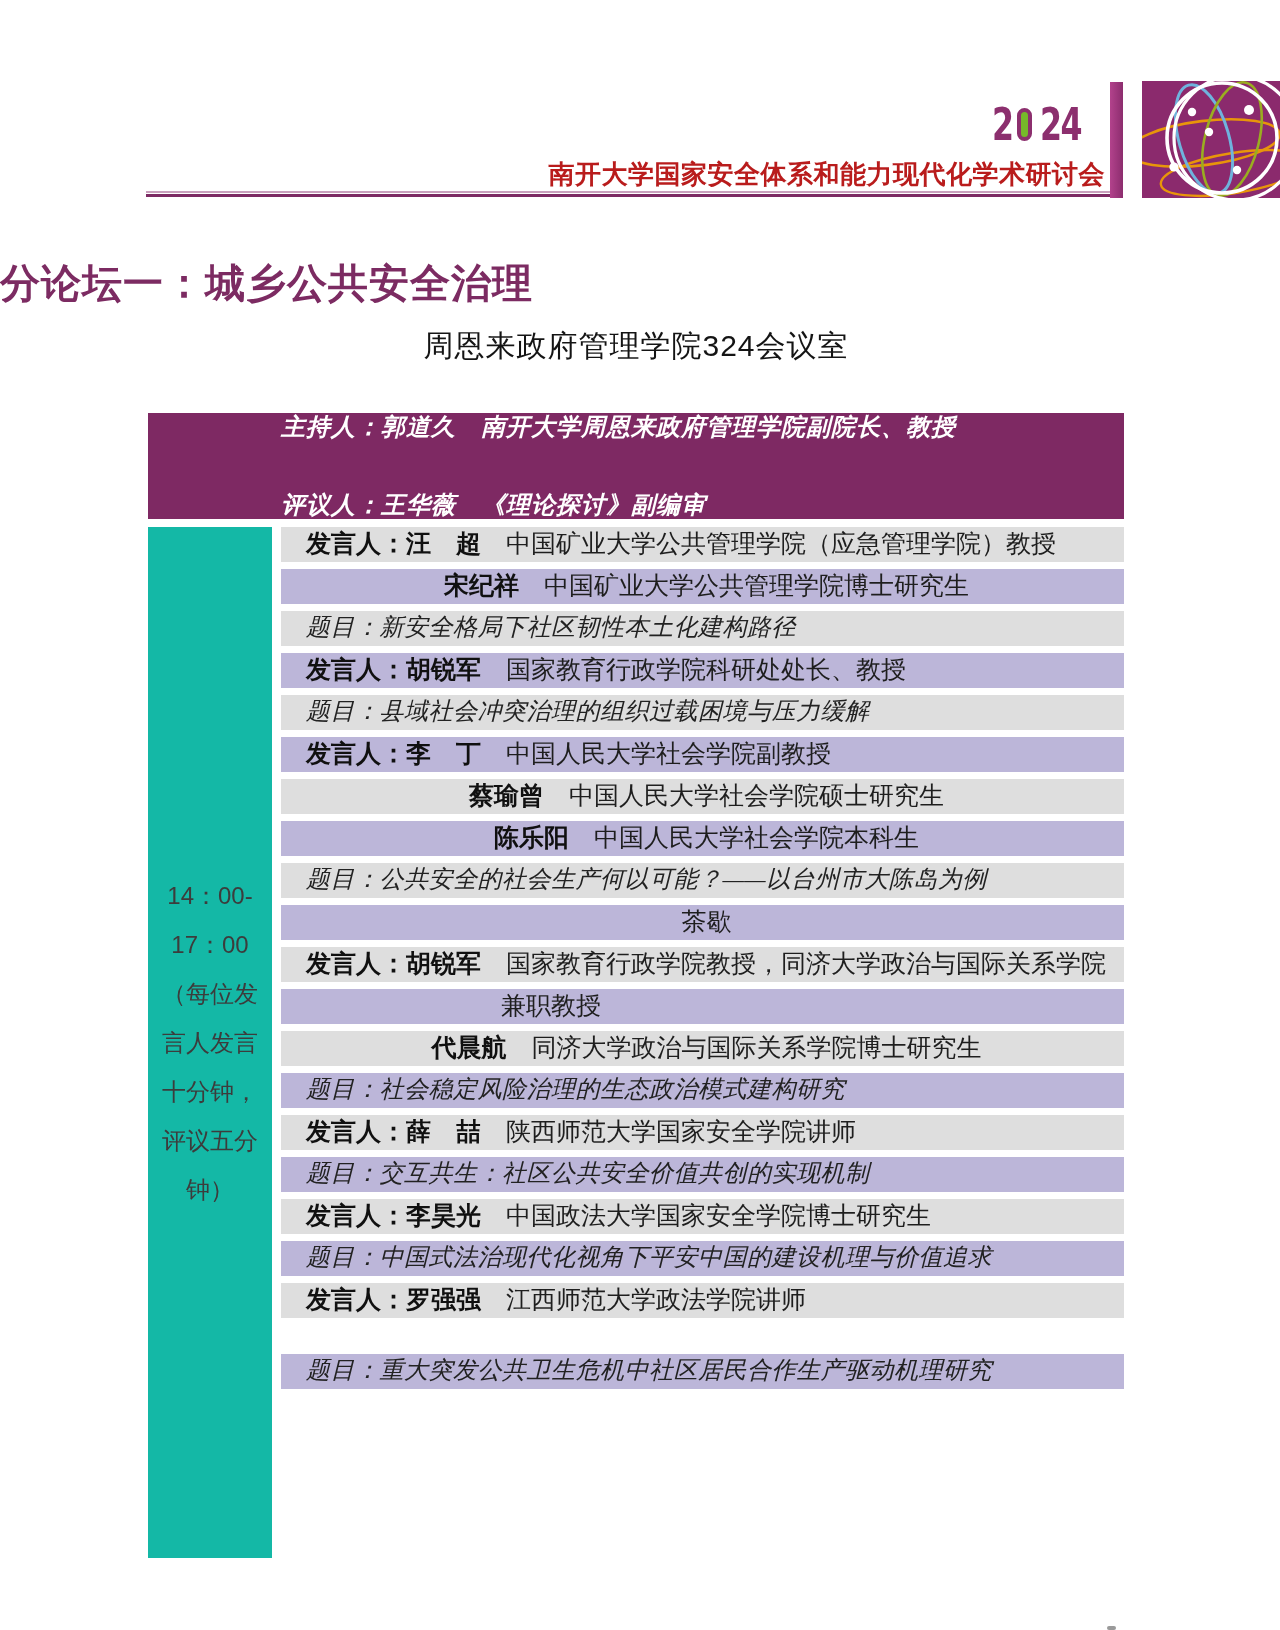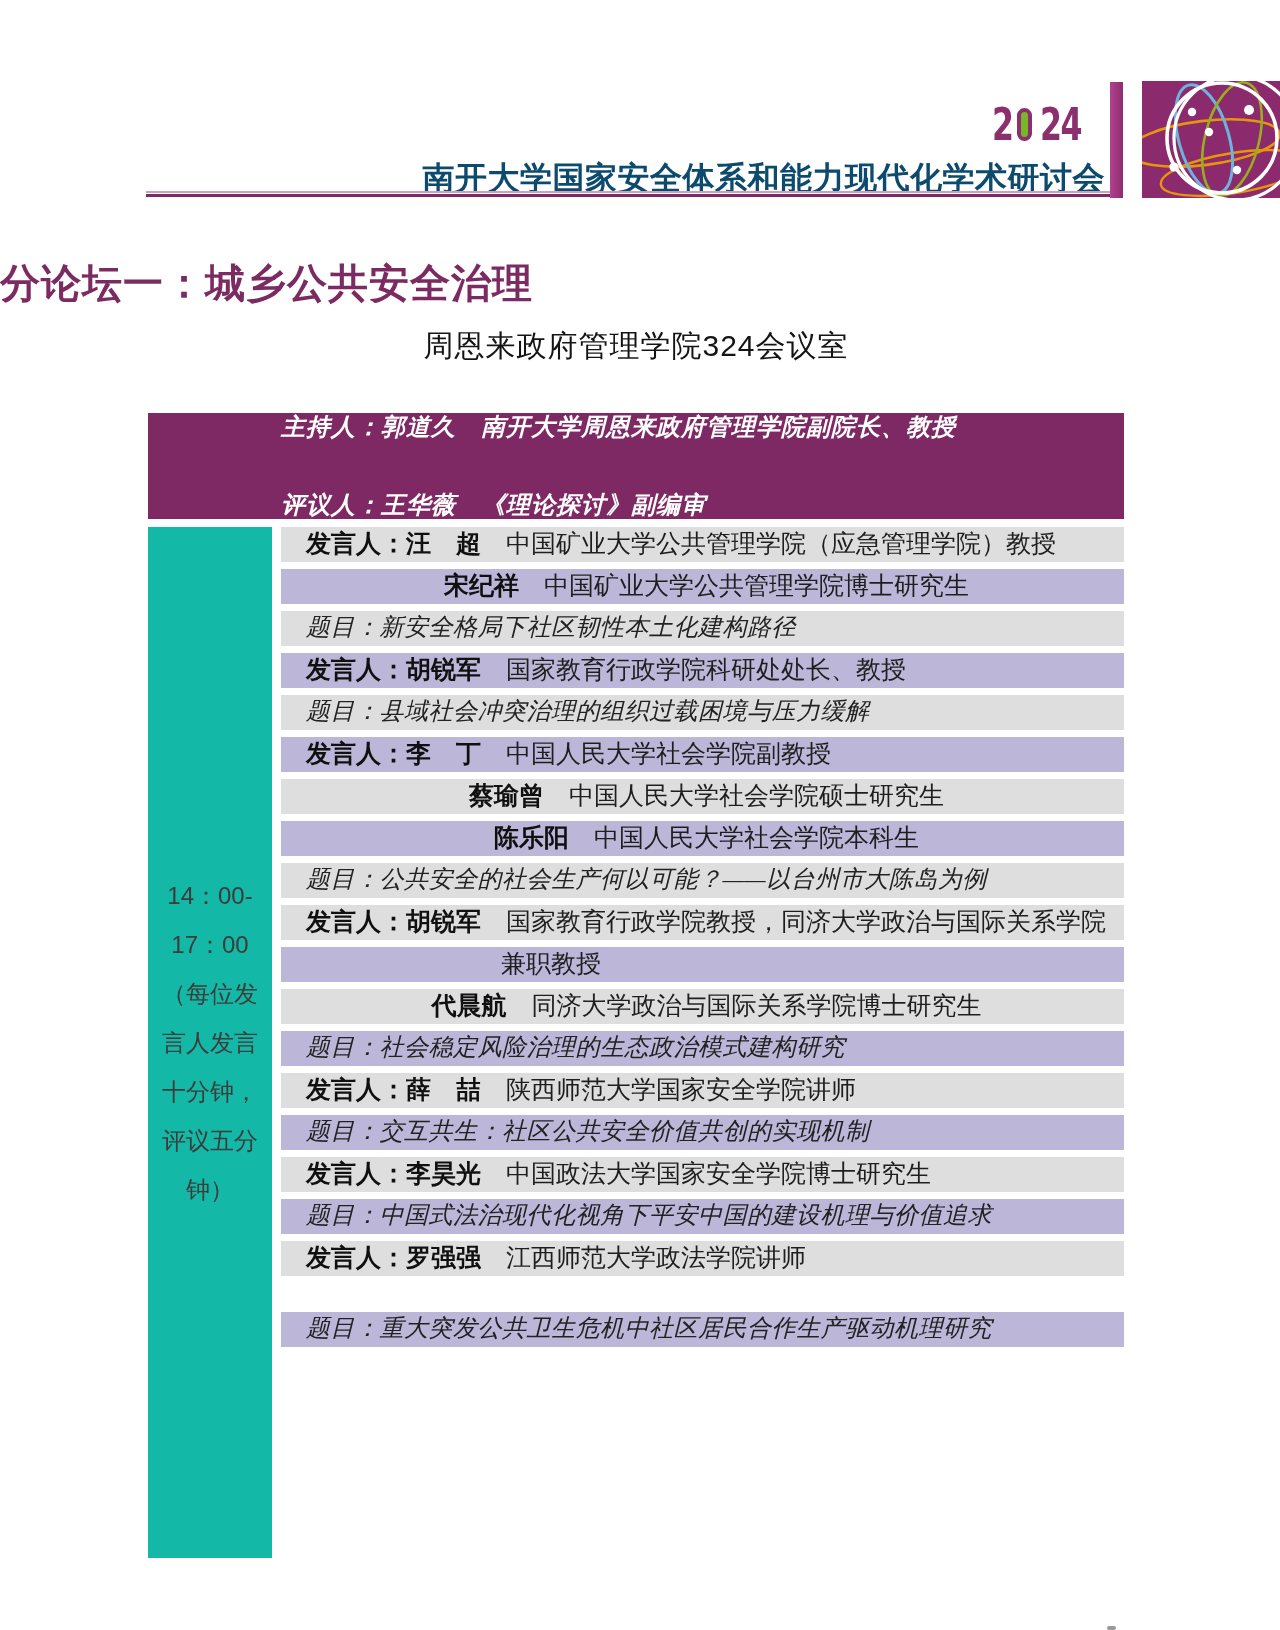--- a/index.html
+++ b/index.html
@@ -7,21 +7,21 @@
               font-family:"Liberation Sans","DejaVu Sans",sans-serif; position:relative; }
 
   
   .brand-year { position:absolute; left:988px; top:103px; display:flex; align-items:center;
                 color:#8c2f6e; font-weight:800; font-size:44px; line-height:44px;
                 font-family:"DejaVu Sans",sans-serif; letter-spacing:-2px; }
   .brand-year .digit { display:inline-block; transform:scaleX(.72); transform-origin:center; }
   .year-zero { display:inline-block; width:15px; height:33px; border:4.5px solid #8c2f6e;
                background:#76b82a; border-radius:9px; margin:0 0 2px 0; }
   .brand-title { position:absolute; top:157px; right:175px; width:700px; text-align:right;
-                 color:#0c4a6e; font-weight:bold; font-size:32px; letter-spacing:0.5px; }
+                 color:#b91c1c; font-weight:bold; font-size:26px; letter-spacing:0.5px; }
   .brand-rule { position:absolute; left:146px; top:191px; width:964px; }
   .brand-rule .thin { height:2px; background:#c9a0bd; }
   .brand-rule .gap  { height:1px; background:#ffffff; }
   .brand-rule .thick{ height:3px; background:#7c2a63; }
   .brand-vbar { position:absolute; left:1110px; top:82px; width:13px; height:116px;
                 background:linear-gradient(to right,#b2428c,#8c2d6e); }
   .brand-logo { position:absolute; left:1142px; top:81px; width:138px; height:117px; }
 
   
   .forum-title { position:absolute; left:0; top:256px; width:1272px; 
@@ -144,20 +144,23 @@
       <span class="bold">蔡瑜曾</span>
       <span>　中国人民大学社会学院硕士研究生</span>
     </div>
     <div class="row purple center">
       <span class="bold">陈乐阳</span>
       <span>　中国人民大学社会学院本科生</span>
     </div>
     <div class="row gray left kai">
       <span>题目：公共安全的社会生产何以可能？——以台州市大陈岛为例</span>
     </div>
+    <div class="row purple center">
+      <span>茶歇</span>
+    </div>
     <div class="row gray left">
       <span class="bold">发言人：胡锐军</span>
       <span>　国家教育行政学院教授，同济大学政治与国际关系学院</span>
     </div>
     <div class="row purple indent">
       <span>兼职教授</span>
     </div>
     <div class="row gray center">
       <span class="bold">代晨航</span>
       <span>　同济大学政治与国际关系学院博士研究生</span>

